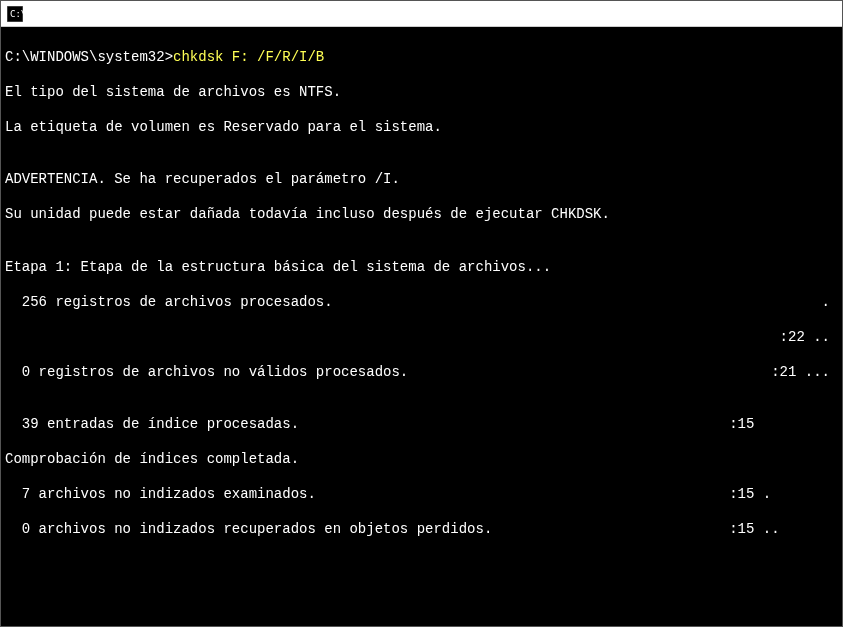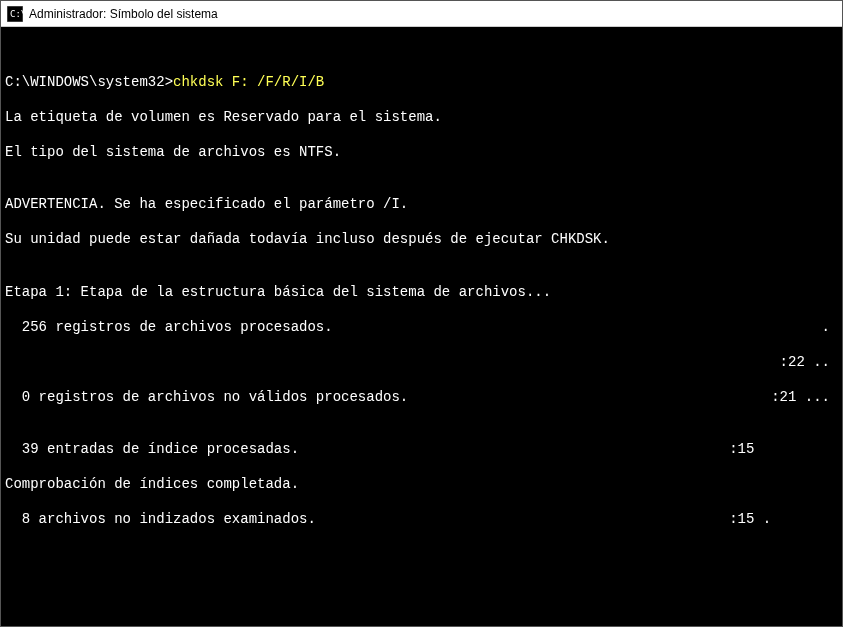--- a/index.html
+++ b/index.html
@@ -28,60 +28,60 @@
     width: 16px; height: 16px;
     display: inline-flex; align-items: center; justify-content: center;
   }
   .terminal {
     flex: 1;
     background: #000;
     color: #fff;
     font-family: Consolas, "Courier New", monospace;
     font-size: 14px;
     line-height: 1.25;
-    padding: 29px 4px 4px 4px;
+    padding: 4px 4px 4px 4px;
     white-space: pre;
     overflow: hidden;
   }
   .line { display: flex; }
   .line .left { flex: 0 0 auto; }
   .line .right { margin-left: auto; padding-right: 8px; }
   .yellow { color: #ffff55; }
 </style>
 </head>
 <body>
 
 <div class="window">
 
   <div class="titlebar">
     <span class="title-icon">
       <svg width="16" height="16" viewBox="0 0 16 16">
         <rect x="0" y="0" width="16" height="16" fill="#000" stroke="#777" stroke-width="1"></rect>
         <text x="3" y="11" font-family="Consolas,monospace" font-size="9" fill="#fff">C:\</text>
       </svg>
     </span>
-    <span>Administrador: Símbolo del sistema</span>
   </div>
 
   <div class="terminal">
 <div class="line"><span class="left"><span>C:\WINDOWS\system32&gt;</span><span class="yellow">chkdsk F: /F/R/I/B</span></span></div>
+<div class="line"><span class="left">El tipo del sistema de archivos es NTFS.</span></div>
 <div class="line"><span class="left">La etiqueta de volumen es Reservado para el sistema.</span></div>
-<div class="line"><span class="left">El tipo del sistema de archivos es NTFS.</span></div>
 <div class="line"><span class="left"></span></div>
-<div class="line"><span class="left">ADVERTENCIA. Se ha especificado el parámetro /I.</span></div>
+<div class="line"><span class="left">ADVERTENCIA. Se ha recuperados el parámetro /I.</span></div>
 <div class="line"><span class="left">Su unidad puede estar dañada todavía incluso después de ejecutar CHKDSK.</span></div>
 <div class="line"><span class="left"></span></div>
 <div class="line"><span class="left">Etapa 1: Etapa de la estructura básica del sistema de archivos...</span></div>
 <div class="line"><span class="left">  256 registros de archivos procesados.</span><span class="right">.</span></div>
 <div class="line"><span class="right">:22 ..</span></div>
 <div class="line"><span class="left">  0 registros de archivos no válidos procesados.</span><span class="right">:21 ...</span></div>
 <div class="line"><span class="left"></span></div>
 <div class="line"><span class="left">  39 entradas de índice procesadas.</span><span class="right">:15         </span></div>
 <div class="line"><span class="left">Comprobación de índices completada.</span></div>
-<div class="line"><span class="left">  8 archivos no indizados examinados.</span><span class="right">:15 .       </span></div>
+<div class="line"><span class="left">  7 archivos no indizados examinados.</span><span class="right">:15 .       </span></div>
+<div class="line"><span class="left">  0 archivos no indizados recuperados en objetos perdidos.</span><span class="right">:15 ..      </span></div>
 <div class="line"><span class="left"></span></div>
 
 
 
 
 <div class="line"><span class="left"></span></div>
 
 
 
 <div class="line"><span class="left"></span></div>

